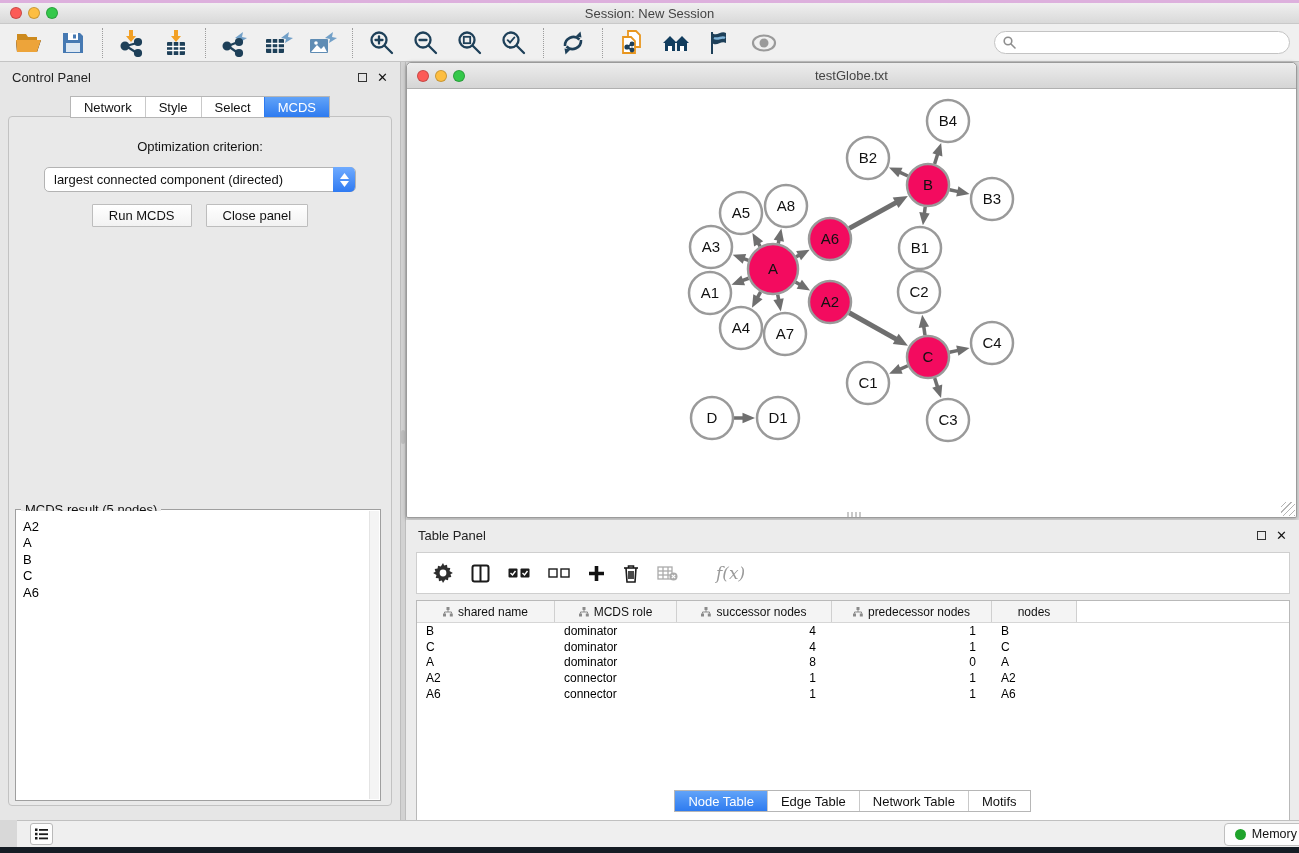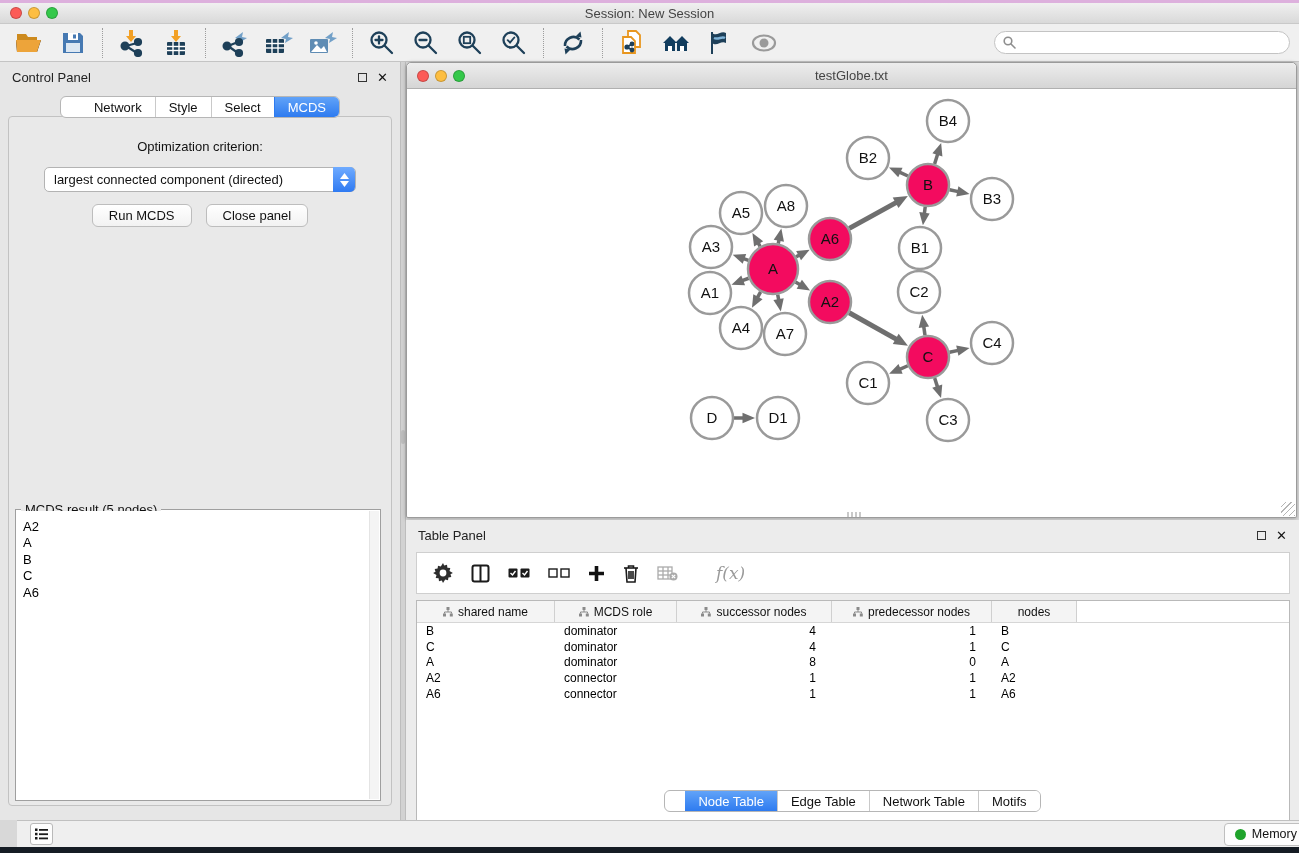--- a/index.html
+++ b/index.html
@@ -34,40 +34,40 @@
   .control-panel { position:absolute; left:0; top:0; width:400px; height:758px; background:#e6e6e6; }
   .panel-header { height:30px; display:flex; align-items:center; padding:0 12px; }
   .panel-title { font-size:13px; color:#222; }
   .panel-header .hdr-icons { margin-left:auto; display:flex; gap:10px; align-items:center; }
   .float-icon { width:9px; height:9px; border:1.5px solid #333; display:inline-block; }
   .close-icon { font-size:13px; font-weight:bold; color:#111; line-height:1; }
   .v-divider { position:absolute; left:400px; top:0; width:6px; height:758px; background:#d2d2d2;
     border-left:1px solid #bdbdbd; border-right:1px solid #bdbdbd; }
   .v-grip { position:absolute; left:0px; top:368px; width:4px; height:14px; background:#bdbdbd; border-radius:2px; }
 
-  .seg-tabs { display:flex; border:1px solid #b6b6b6; border-radius:6px; overflow:hidden; background:#fff;
-    height:22px; font-size:13px;padding-left:20px; }
+  .seg-tabs { display:flex; border:1px solid #b6b6b6; border-radius:0; overflow:hidden; background:#fff;
+    height:22px; font-size:13px; }
   .seg { display:flex; align-items:center; justify-content:center; padding:0 13px; background:#fff;
     border-left:1px solid #c9c9c9; color:#111; white-space:nowrap; }
   .seg:first-child { border-left:none; }
   .seg.active { background:linear-gradient(#61a3f8,#2e7bf0); color:#fff; border-left-color:#2e7bf0; }
   .cp-tabs-row { display:flex; justify-content:center; margin-top:4px; position:relative; z-index:2; }
 
   .cp-content { position:absolute; left:8px; right:8px; top:54px; bottom:14px;
     border:1px solid #c2c2c2; border-radius:4px; background:#e9e9e9; }
   .opt-label { text-align:center; margin-top:22px; font-size:13px; color:#111; }
   .dropdown { position:relative; margin:13px 35px 0 35px; height:25px; background:#fff;
     border:1px solid #b3b3b3; border-radius:5px; display:flex; align-items:center; font-size:13px; }
   .dropdown .dd-text { padding-left:9px; color:#111; }
   .dd-stepper { position:absolute; right:0; top:-1px; width:22px; height:25px; border-radius:0 5px 5px 0;
     background:linear-gradient(#6fabff,#2f7af2); display:flex; flex-direction:column; align-items:center; justify-content:center; gap:2px; }
   .dd-stepper svg { display:block; }
   .btn-row { display:flex; justify-content:center; gap:14px; margin-top:12px; }
   .push-btn { height:23px; padding:0 16px; background:linear-gradient(#ffffff,#f2f2f2);
-    border:1px solid #bdbdbd; border-radius:6px; font-size:13px; color:#111;
+    border:1px solid #bdbdbd; border-radius:1px; font-size:13px; color:#111;
     display:flex; align-items:center; }
 
   .fieldset { position:absolute; left:6px; right:10px; top:392px; bottom:4px;
     border:1px solid #9f9f9f; background:#fff; }
   .legend { position:absolute; top:-8px; left:5px; background:#e9e9e9; padding:0 4px; font-size:13px; color:#111; }
   .mcds-list { position:absolute; inset:1px 11px 1px 1px; background:#fff; padding-top:8px; overflow:hidden; }
   .mcds-item { font-size:13px; line-height:16.4px; padding-left:6px; color:#000; }
   .mcds-scroll { position:absolute; top:1px; bottom:1px; right:1px; width:10px; background:#f4f4f4; border-left:1px solid #e4e4e4; }
 
   

